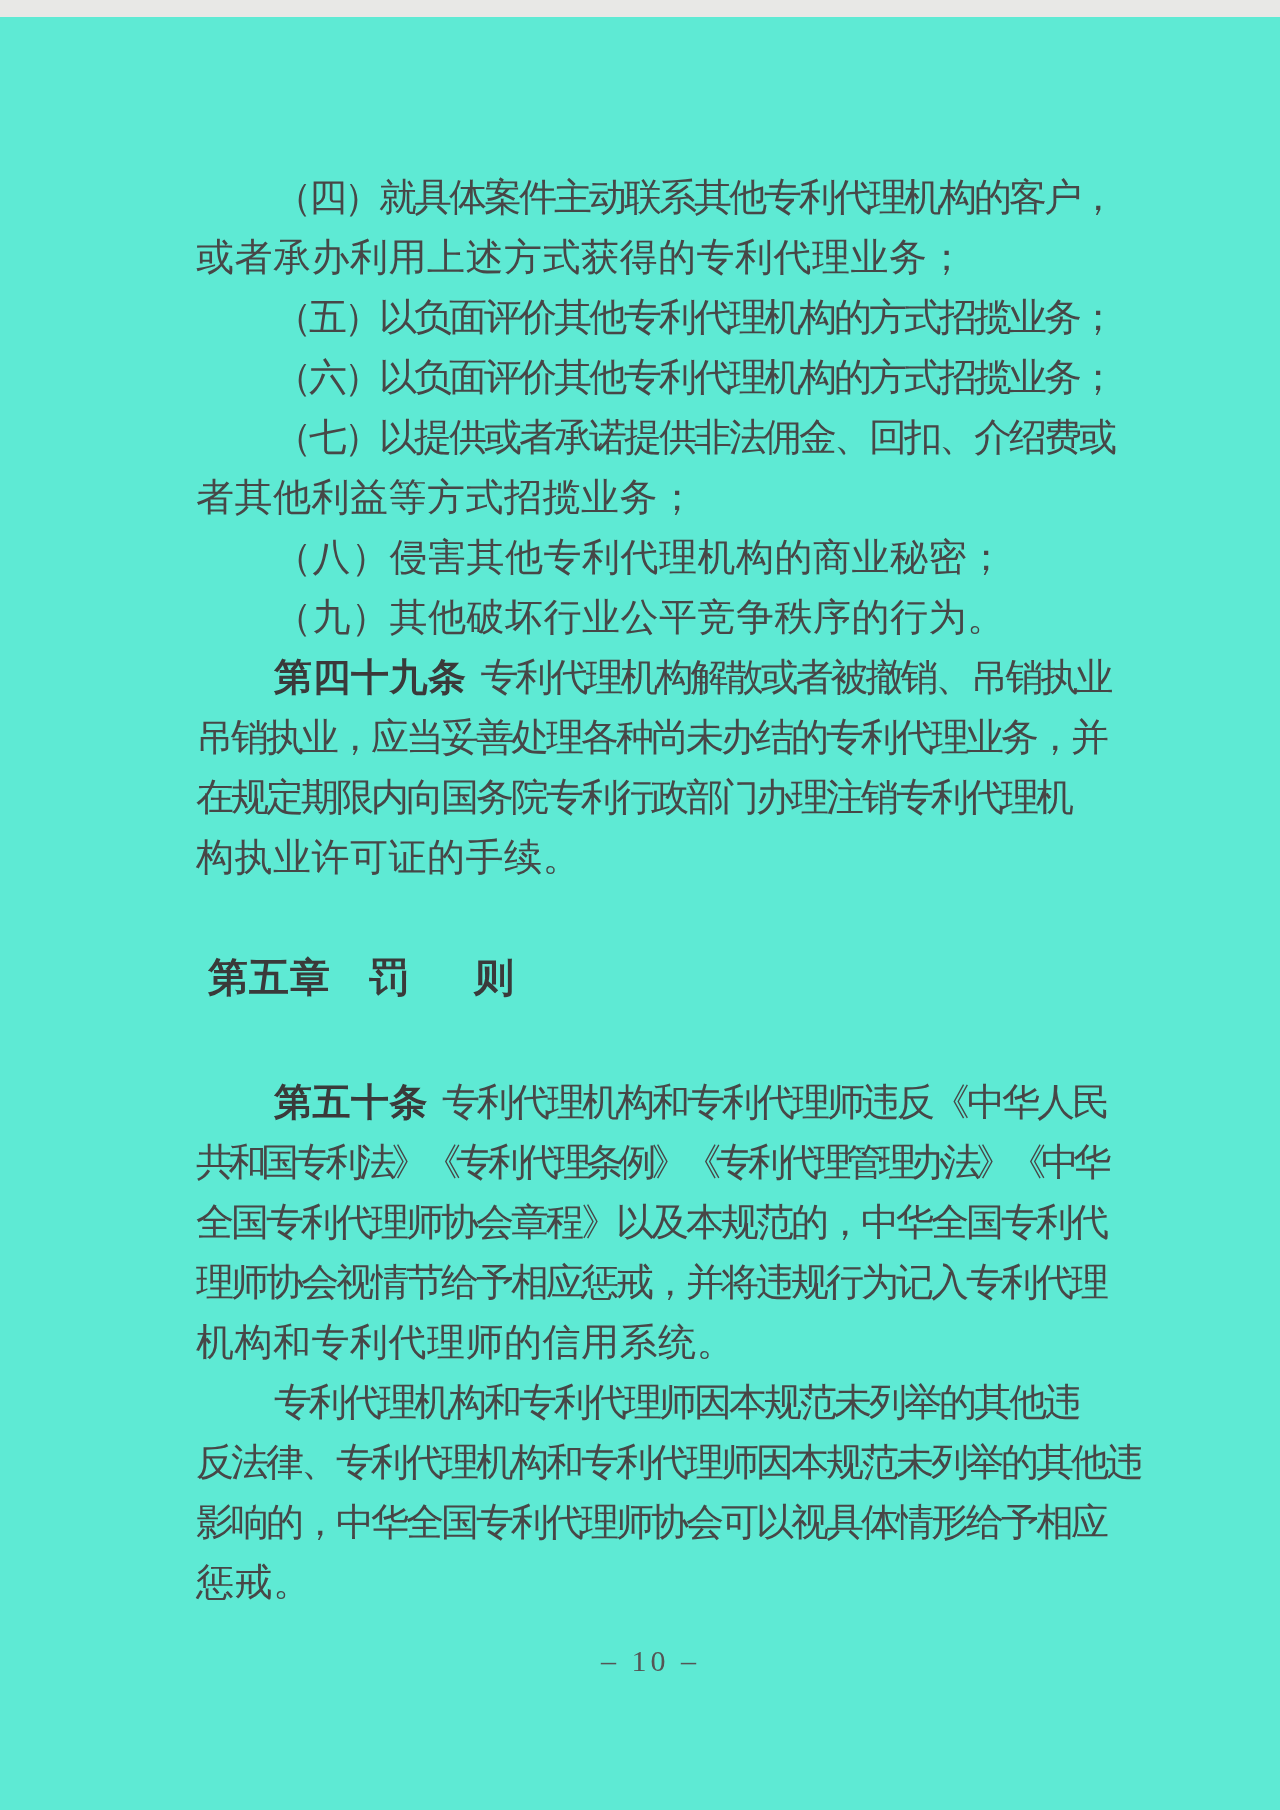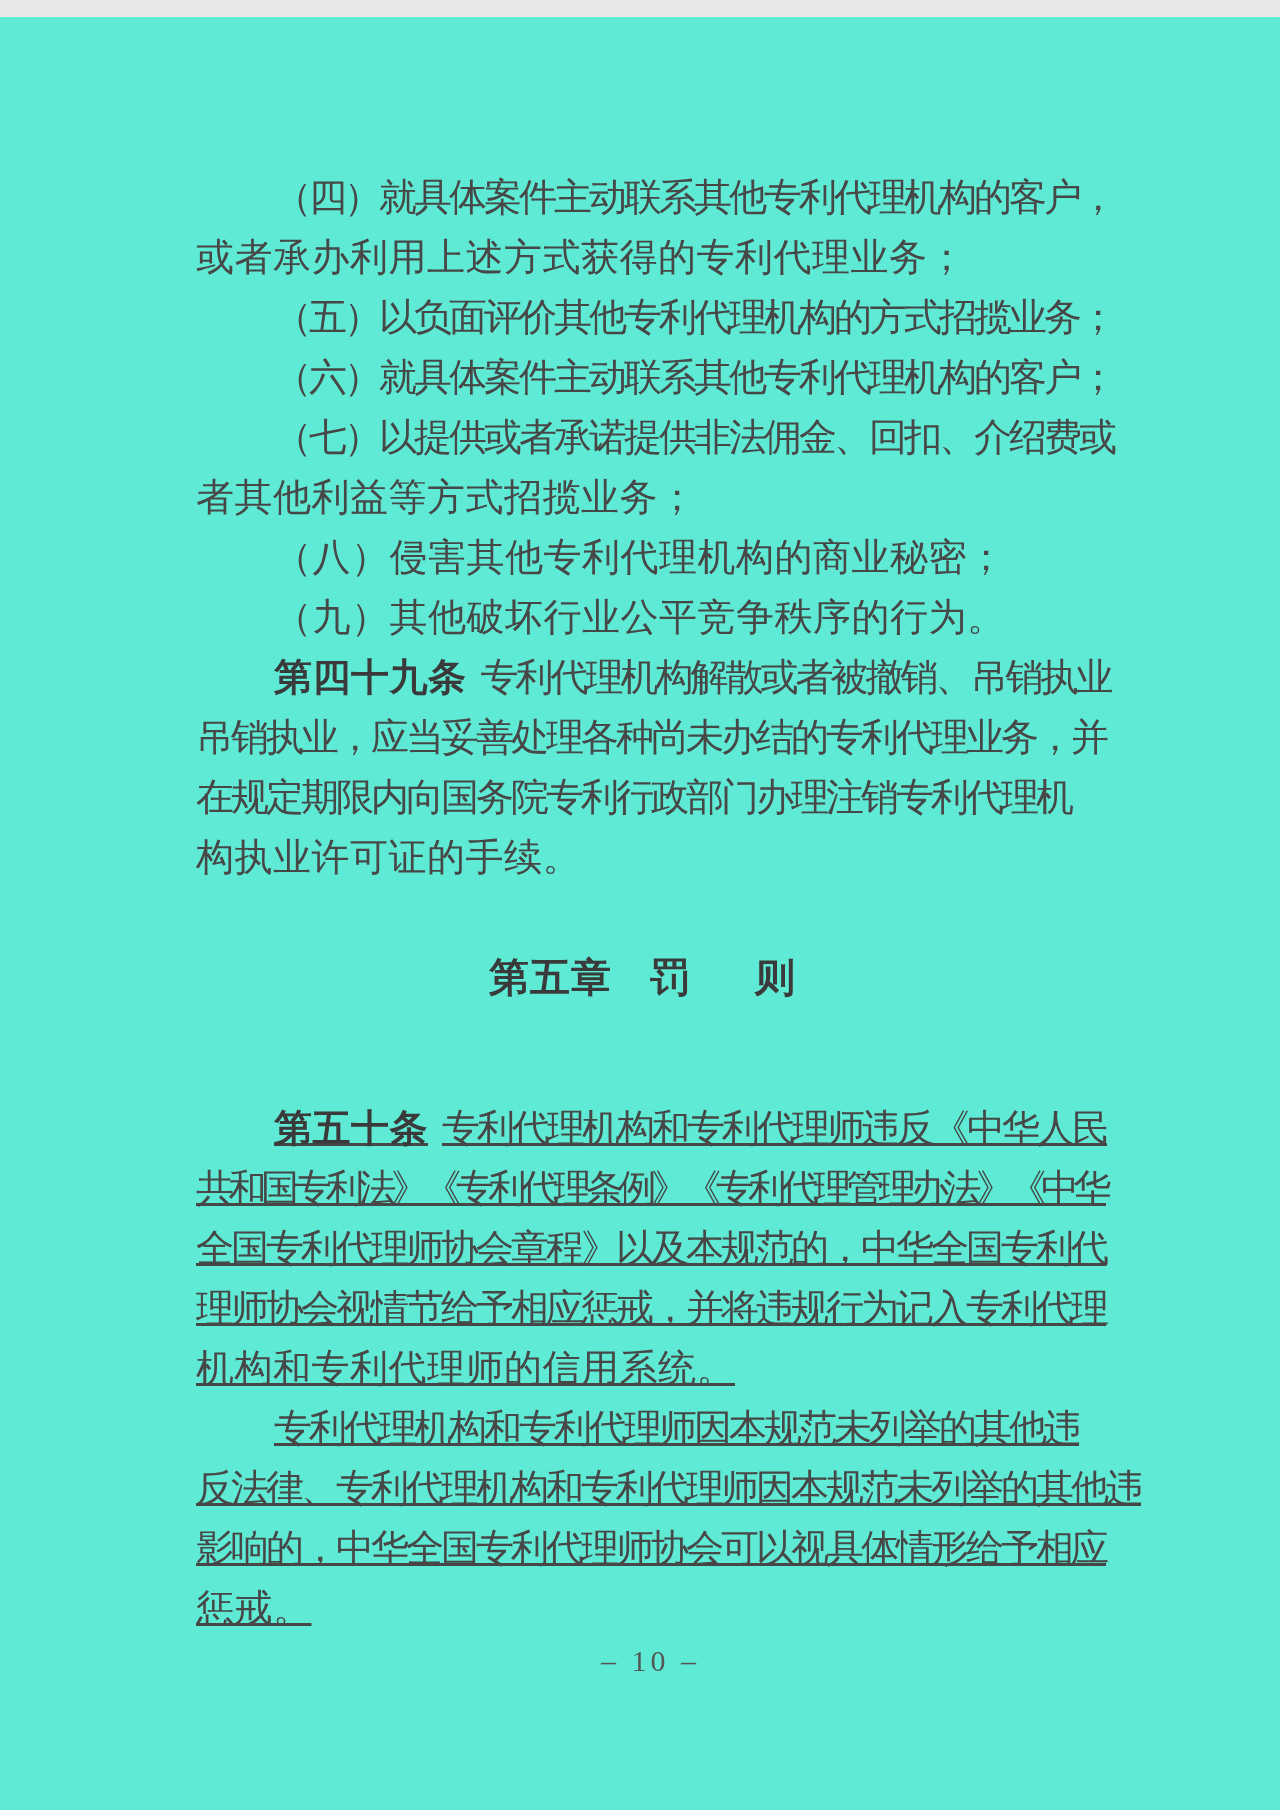--- a/index.html
+++ b/index.html
@@ -17,21 +17,21 @@
     font-family: "Liberation Serif", "DejaVu Serif", serif;
     color: #474747;
   }
   
   .text-block {
     position: absolute;
     left: 196px;
     width: 917px;
   }
   .block-1 { top: 150px; }
-  .block-2 { top: 1081px; text-decoration: underline; }
+  .block-2 { top: 1055px; }
 
   .ln {
     height: 60px;
     line-height: 60px;
     font-size: 38px;
     white-space: nowrap;
     letter-spacing: 0.5px;
     color: #474747;
   }
   
@@ -46,25 +46,24 @@
     font-weight: 700;
     color: #3a3a3a;
     letter-spacing: 0.5px;
     margin-right: 14px;
   }
 
   
   .chapter-heading {
     position: absolute;
     top: 930px;
-    left: 184px;
+    left: 208px;
     width: 917px;
     height: 60px;
     line-height: 60px;
-    text-align: center;
     font-family: "Liberation Sans", "DejaVu Sans", sans-serif;
     font-weight: 700;
     font-size: 40px;
     color: #3a3a3a;
     letter-spacing: 1px;
   }
   .chapter-heading .h-chapter { margin-right: 38px; }
   .chapter-heading .h-char1   { margin-right: 64px; }
 
   
@@ -83,21 +82,21 @@
 </style>
 </head>
 <body>
 
 <div class="page">
 
   <div class="text-block block-1">
     <div class="ln ind sq"><span>（四）就具体案件主动联系其他专利代理机构的客户，</span></div>
     <div class="ln"><span>或者承办利用上述方式获得的专利代理业务；</span></div>
     <div class="ln ind sq"><span>（五）以负面评价其他专利代理机构的方式招揽业务；</span></div>
-    <div class="ln ind sq"><span>（六）就具体案件主动联系其他专利代理机构的客户；</span></div>
+    <div class="ln ind sq"><span>（六）以负面评价其他专利代理机构的方式招揽业务；</span></div>
     <div class="ln ind sq"><span>（七）以提供或者承诺提供非法佣金、回扣、介绍费或</span></div>
     <div class="ln"><span>者其他利益等方式招揽业务；</span></div>
     <div class="ln ind"><span>（八）侵害其他专利代理机构的商业秘密；</span></div>
     <div class="ln ind"><span>（九）其他破坏行业公平竞争秩序的行为。</span></div>
     <div class="ln ind sq"><span class="term">第四十九条</span><span>专利代理机构解散或者被撤销、吊销执业</span></div>
     <div class="ln sq"><span>吊销执业，应当妥善处理各种尚未办结的专利代理业务，并</span></div>
     <div class="ln sq"><span>在规定期限内向国务院专利行政部门办理注销专利代理机</span></div>
     <div class="ln"><span>构执业许可证的手续。</span></div>
   </div>
 

